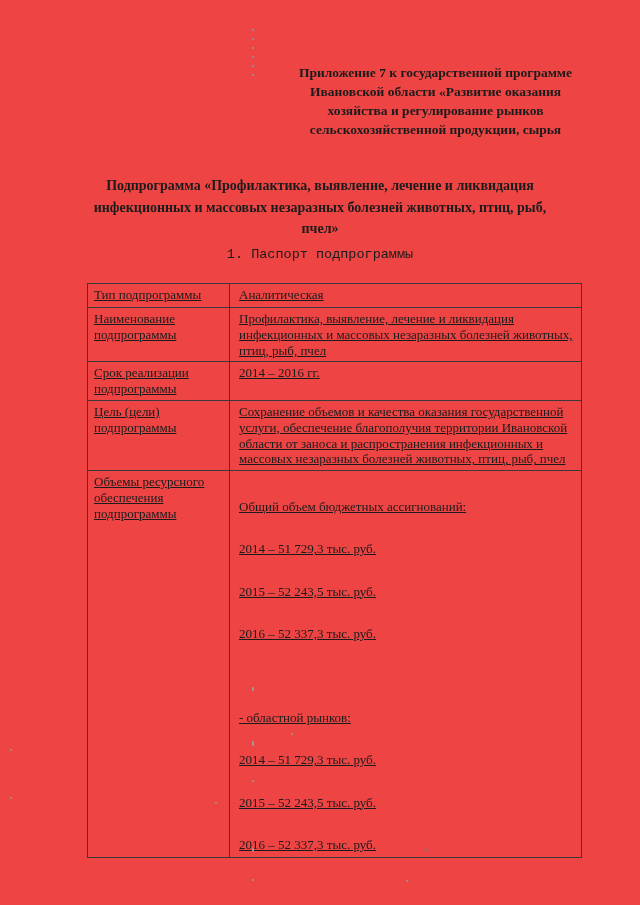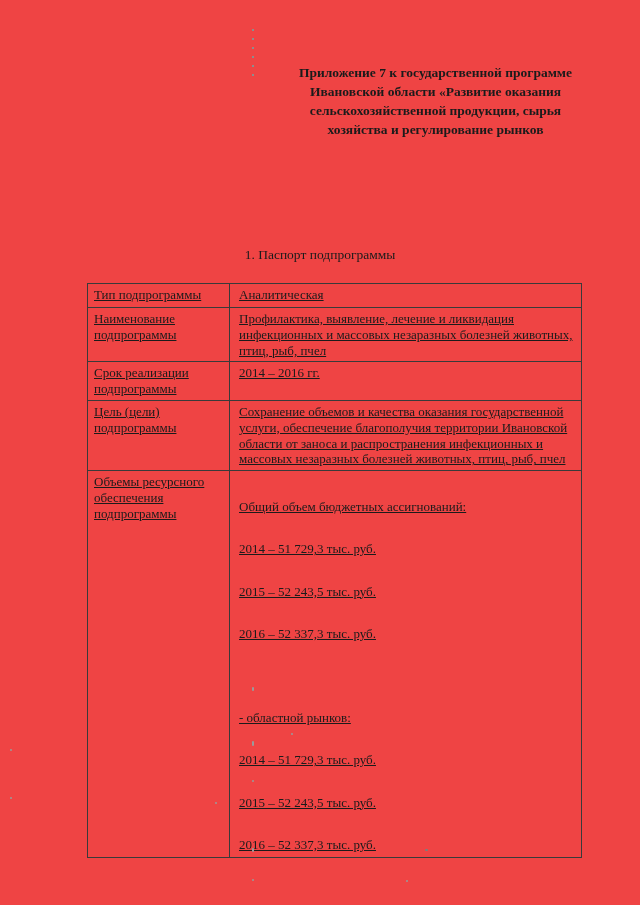--- a/index.html
+++ b/index.html
@@ -40,20 +40,21 @@
   }
   
   .heading {
     position: absolute;
     top: 246px;
     left: 0;
     width: 640px;
     text-align: center;
     font-size: 13.5px;
     line-height: 17px;
+    font-family: Liberation Mono, monospace;
   }
   
   table.passport {
     position: absolute;
     top: 283px;
     left: 87px;
     width: 495px;
     border-collapse: collapse;
     table-layout: fixed;
     font-size: 13px;
@@ -116,24 +117,29 @@
 </head>
 <body>
 
 <div class="page">
 
   <div class="artifact artifact-dotted-top"></div>
 
   <div class="appendix">
     <div>Приложение 7 к государственной программе</div>
     <div>Ивановской области «Развитие оказания</div>
+    <div>хозяйства и регулирование рынков</div>
     <div>сельскохозяйственной продукции, сырья</div>
-    <div>хозяйства и регулирование рынков</div>
   </div>
 
+  <div class="subtitle">
+    <div>Подпрограмма «Профилактика, выявление, лечение и ликвидация</div>
+    <div>инфекционных и массовых незаразных болезней животных, птиц, рыб,</div>
+    <div>пчел»</div>
+  </div>
 
   <div class="heading">1. Паспорт подпрограммы</div>
 
   <table class="passport">
     <tbody>
       <tr class="r1">
         <td class="lbl">Тип подпрограммы</td>
         <td class="val">Аналитическая</td>
       </tr>
       <tr class="r2">

